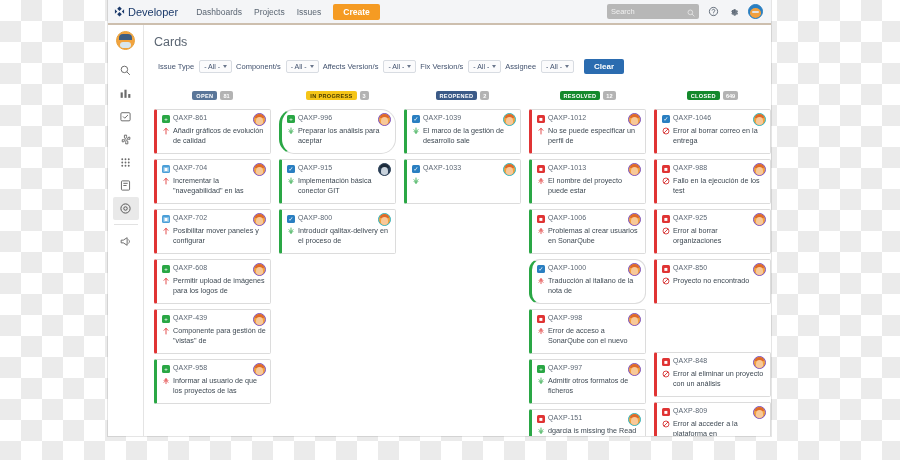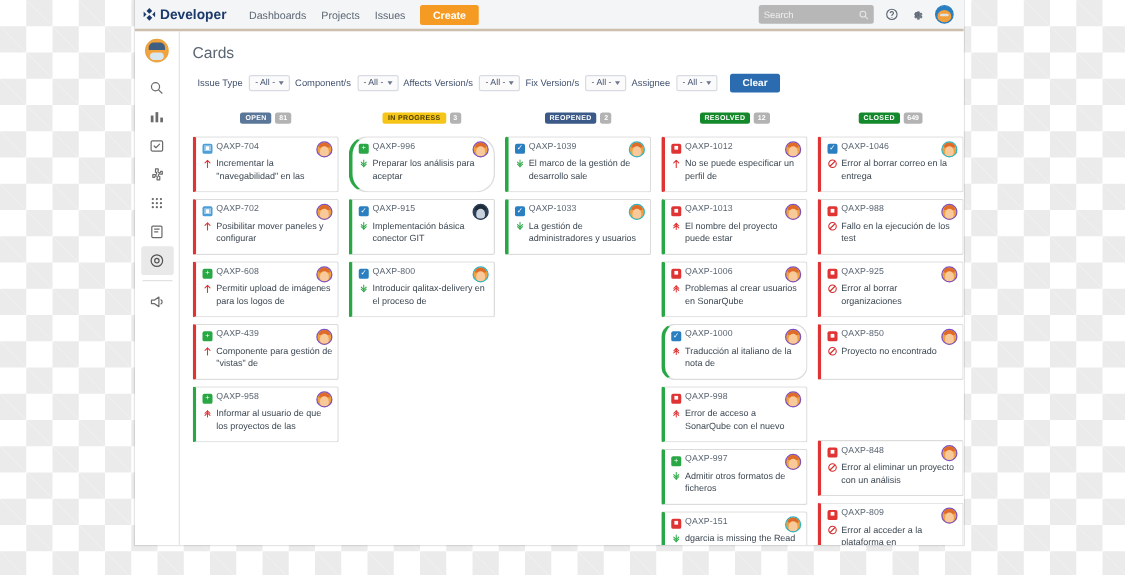--- a/index.html
+++ b/index.html
@@ -34,21 +34,21 @@
     background: #f4f5f7;
     display: flex;
     align-items: center;
     padding-left: 6px;
     border-bottom: 2px solid #cdbfae;
     position: relative;
     z-index: 5;
   }
   .brand {
     display: flex; align-items: center; gap: 3px;
-    font-size: 11px; font-weight: bold; color: #1b3a6b;
+    font-size: 11px; font-weight: normal; color: #1b3a6b;
     margin-right: 12px;
   }
   .brand svg { display: block; }
   .nav-item {
     font-size: 8.5px; color: #5b6673;
     padding: 3px 6px;
     white-space: nowrap;
   }
   .nav-create {
     background: #f59b23;
@@ -436,20 +436,39 @@
           </span>
         </div>
         <div class="clear-btn">Clear</div>
       </div>
 
       <div class="board clip" id="board">
           <div class="column">
             <div class="col-head"><span class="status-badge" style="background: rgb(90, 118, 153);">OPEN</span><span class="count-badge">81</span></div>
             <div class="card" style="border-left-color: rgb(224, 52, 52);">
               <div class="card-top">
+                <span class="type-icon" style="background:#2aa745">+</span>
+                <span class="card-key">QAXP-861</span>
+              </div>
+              <div class="card-avatar ">
+                <i class="hair"></i>
+                <i class="face"></i>
+              </div>
+              <div class="card-body">
+                <span class="prio">
+                  <svg width="8" height="8" viewBox="0 0 24 24" fill="none" stroke="#e03434" stroke-width="2.6" stroke-linecap="round">
+                    <path d="M12 21V4"></path>
+                    <path d="M6 10l6-6 6 6"></path>
+                  </svg>
+                </span>
+                <span class="card-summary">Añadir gráficos de evolución de calidad</span>
+              </div>
+            </div>
+            <div class="card" style="border-left-color: rgb(224, 52, 52);">
+              <div class="card-top">
                 <span class="type-icon" style="background:#4a9fd8">▣</span>
                 <span class="card-key">QAXP-704</span>
               </div>
               <div class="card-avatar ">
                 <i class="hair"></i>
                 <i class="face"></i>
               </div>
               <div class="card-body">
                 <span class="prio">
                   <svg width="8" height="8" viewBox="0 0 24 24" fill="none" stroke="#e03434" stroke-width="2.6" stroke-linecap="round">
@@ -633,21 +652,20 @@
                 <i class="face"></i>
               </div>
               <div class="card-body">
                 <span class="prio">
                   <svg width="8" height="8" viewBox="0 0 24 24" fill="none" stroke="#2aa745" stroke-width="2.4" stroke-linecap="round">
                     <path d="M12 3v16"></path>
                     <path d="M6 13l6 6 6-6"></path>
                     <path d="M6 8l6 6 6-6"></path>
                   </svg>
                 </span>
-                <span class="card-summary">La gestión de administradores y usuarios</span>
               </div>
             </div>
           </div>
           <div class="column">
             <div class="col-head"><span class="status-badge" style="background: rgb(20, 137, 44);">RESOLVED</span><span class="count-badge">12</span></div>
             <div class="card" style="border-left-color: rgb(224, 52, 52);">
               <div class="card-top">
                 <span class="type-icon" style="background:#e03434">■</span>
                 <span class="card-key">QAXP-1012</span>
               </div>

